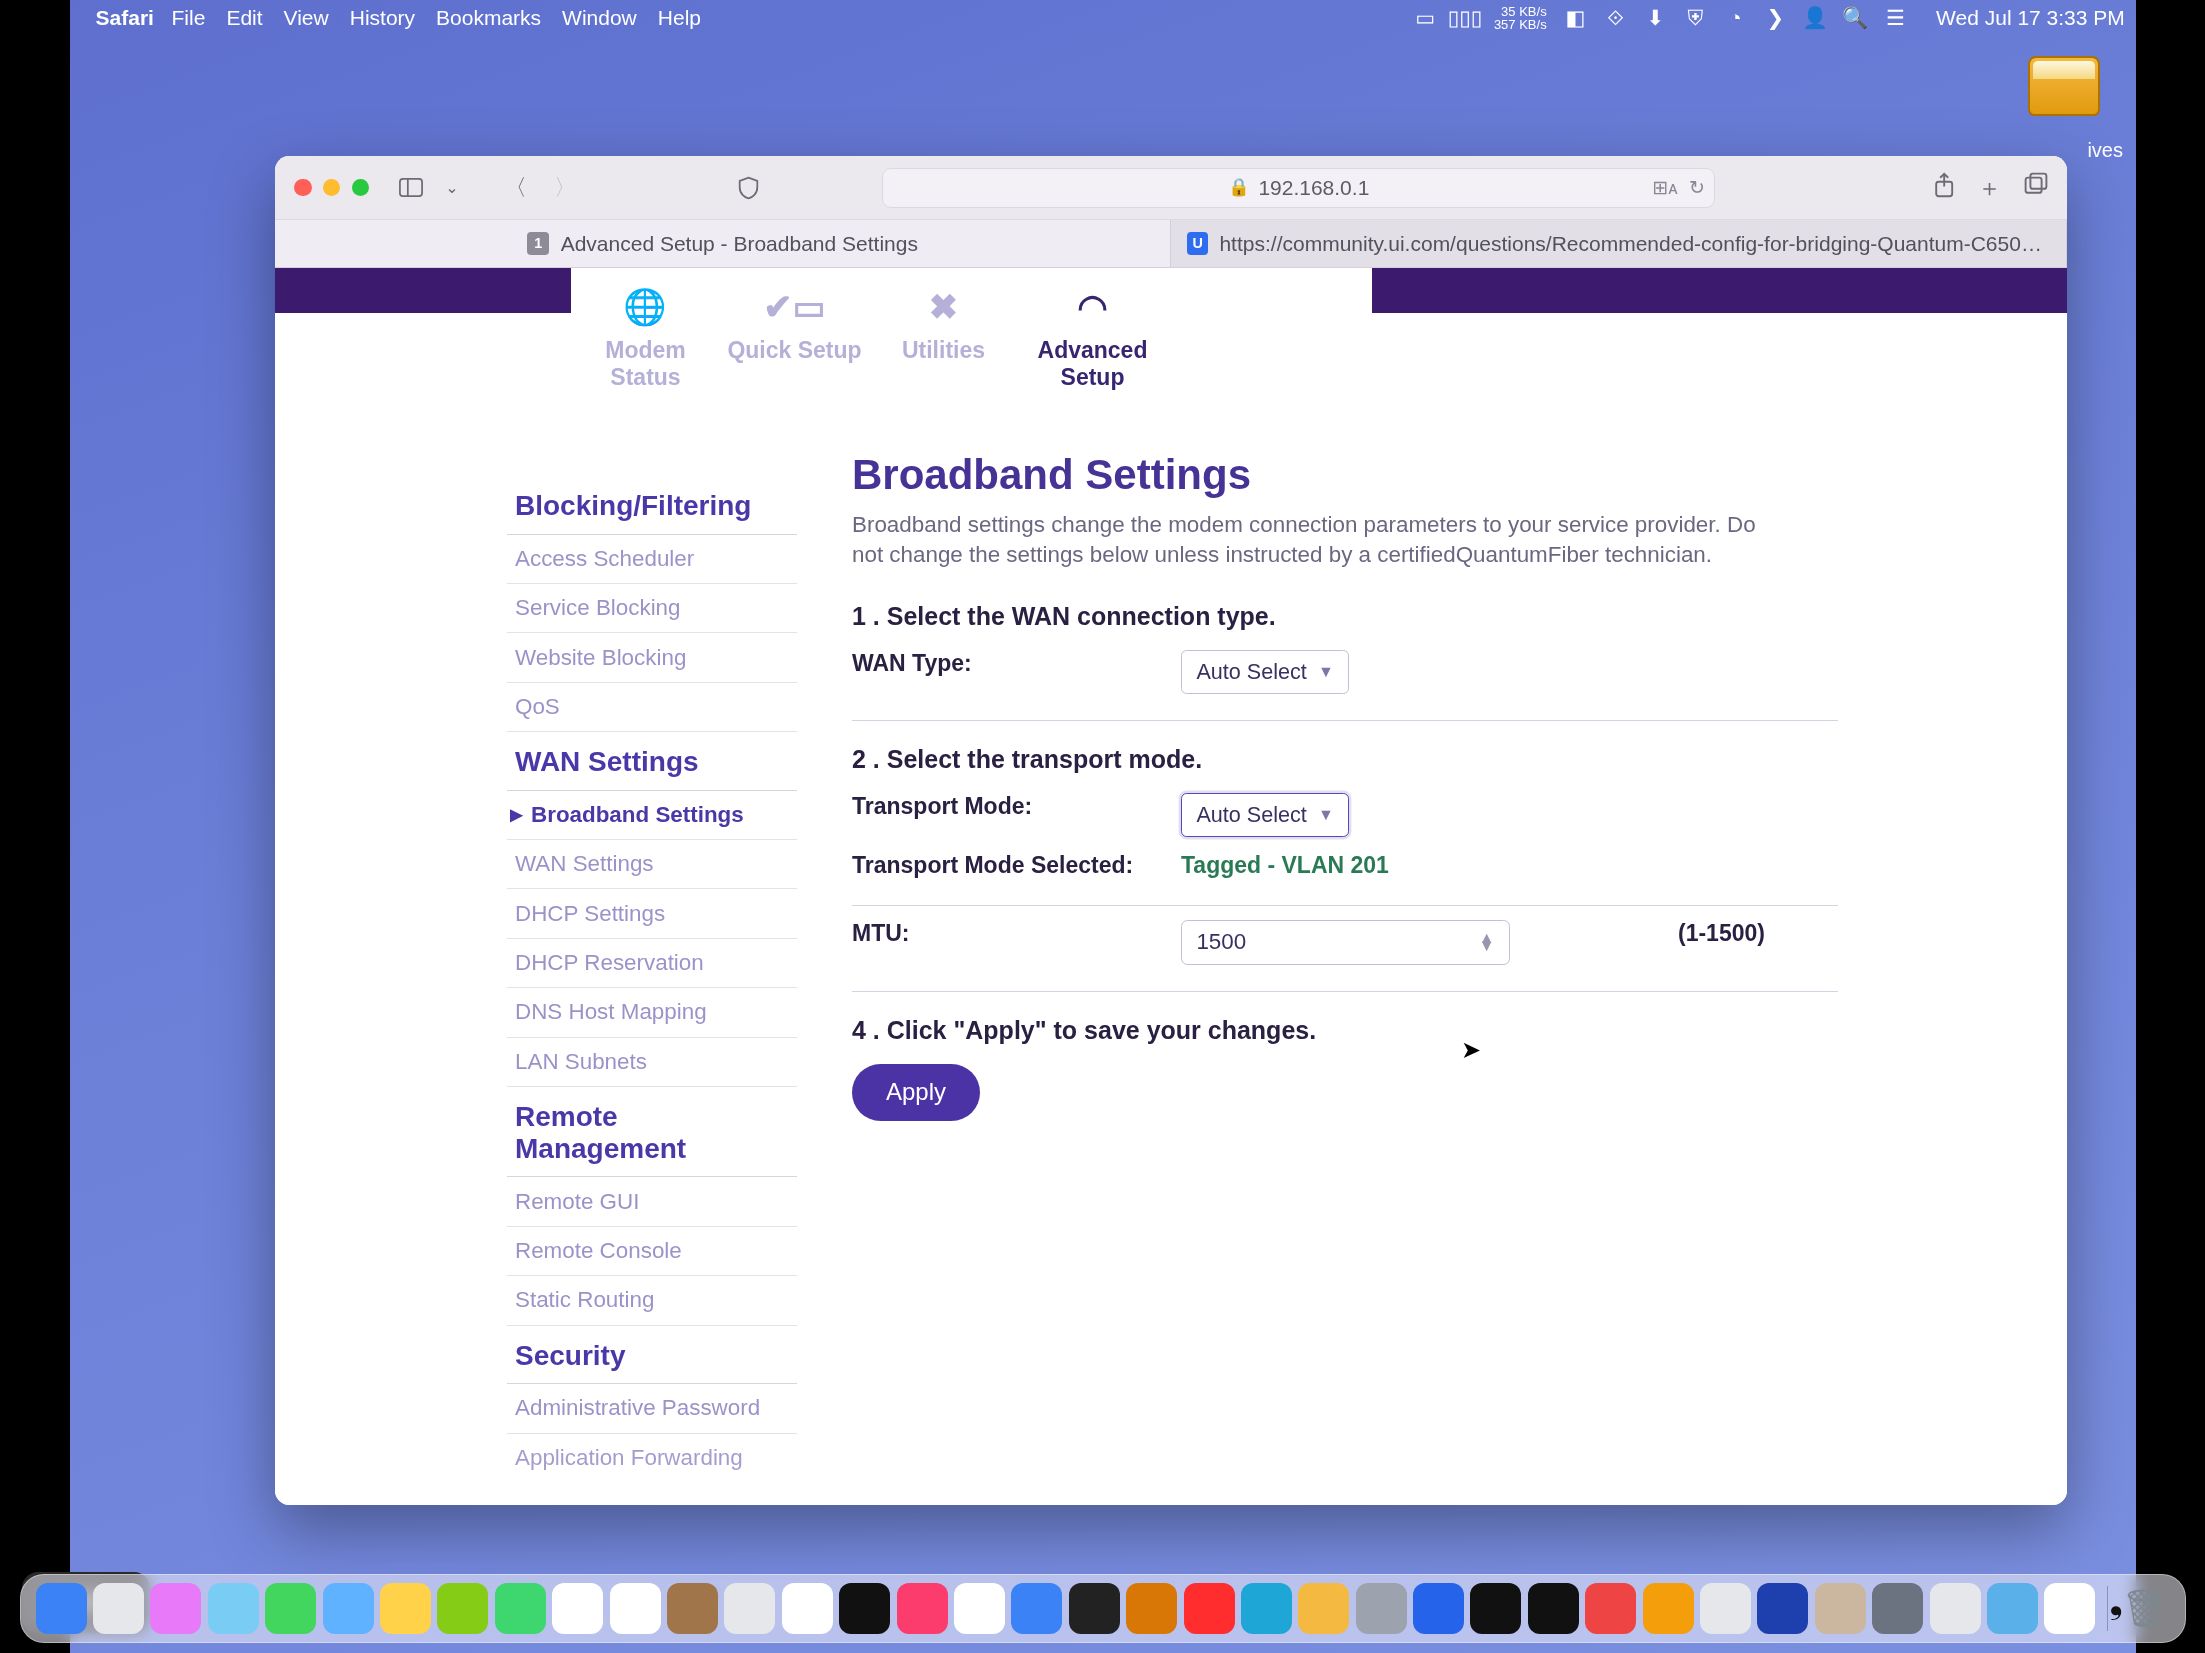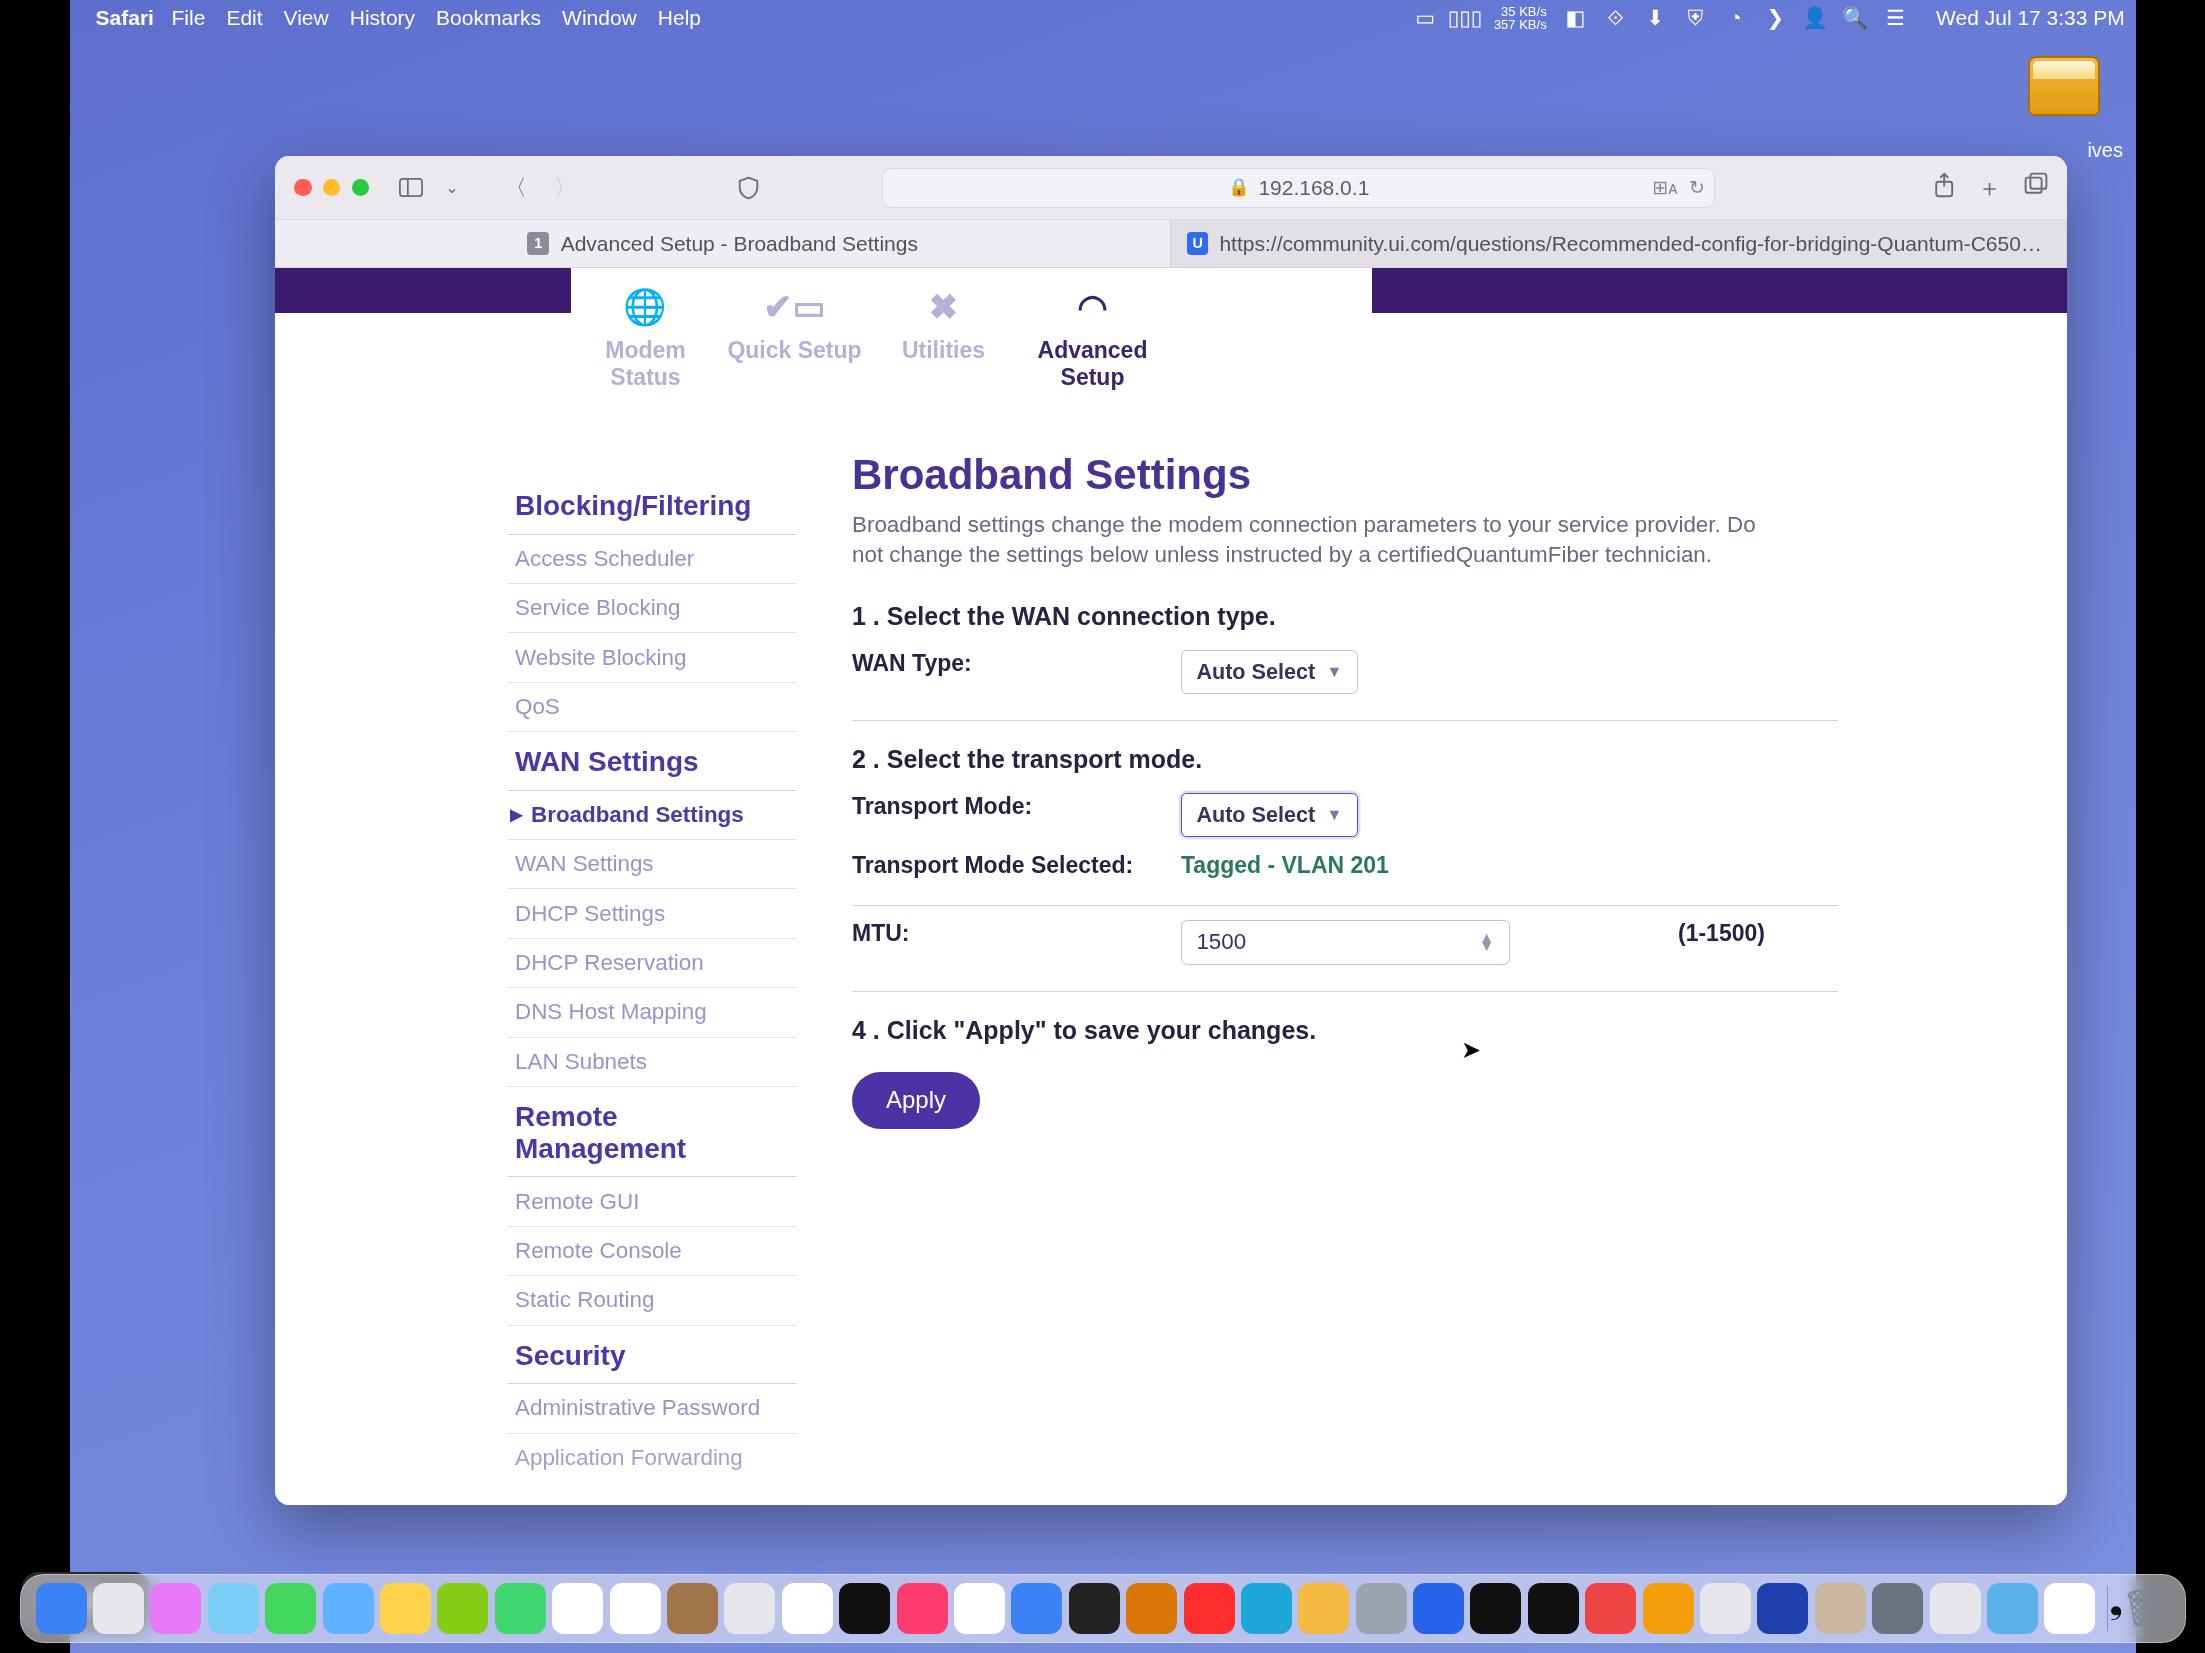--- a/index.html
+++ b/index.html
@@ -62,27 +62,27 @@
   .side-link.sel:before{content:"▶"; position:absolute; left:3.2px; color:#4b38a8; font-size:16px; top:14.4px;}
 
   .content { position:absolute; left:577px; top:183px; width:986px; color:#2e2448; }
   .content h1 { font-size:42px; color:#473296; font-weight:600; margin-bottom:11.2px;}
   .content p.desc { font-size:22.4px; color:#6d6680; line-height:30px; margin-bottom:32px; max-width:914px;}
   .step-title { font-size:25px; font-weight:700; color:#2a2042; margin:24px 0 19px;}
   .row { display:flex; align-items:flex-start; margin:14.4px 0; font-size:23px;}
   .row .lab { width:329px; font-weight:700; color:#2a2042;}
   .row .val { color:#2a7a55; font-weight:700;}
   .row .hint { color:#2a2042; font-weight:700; margin-left:168px;}
-  .dd { display:inline-flex; align-items:center; gap:11.2px; border:1.6px solid #c4bedb; border-radius:5.6px; padding:8px 14.4px; color:#3a2f60; font-weight:700; font-size:21.6px; background:#fff;}
+  .dd { display:inline-flex; align-items:center; gap:11.2px; border:1.6px solid #c4bedb; border-radius:5.6px; padding:8px 14.4px; color:#3a2f60; font-weight:400; font-size:21.6px; background:#fff;}
   .dd.focus { border-color:#5a46b6; box-shadow:0 0 0 2.4px rgba(90,70,182,0.18);}
   .dd .tri{ color:#7f76a8; font-size:16px;}
   .num { width:329px; height:45px; border:1.2px solid #c4bedb; border-radius:6.4px; padding:0 14.4px; font-size:22.4px; color:#3a2f60; background:#fff; display:flex; align-items:center; justify-content:space-between;}
   .num .step-icons{font-size:16px;color:#9b95b0; line-height:8.8px;}
   hr.sep { border:none; border-top:1.2px solid #d6d2e2; margin:26px 0 8px;}
-  .apply { display:inline-block; margin-top:8px; background:#4c33a5; color:#fff; font-size:24px; padding:14.4px 34px; border-radius:29px; border:none;}
+  .apply { display:inline-block; background:#4c33a5; color:#fff; font-size:24px; padding:14.4px 34px; border-radius:29px; border:none;}
 
   .cursor { position:absolute; width:21px; height:21px; color:#000; font-size:24px; pointer-events:none;}
 
   
   .dock-wrap { position:absolute; left:0; right:0; bottom:11.2px; display:flex; justify-content:center; }
   .dock { background:rgba(240,240,250,0.55); border-radius:24px; padding:8px 14.4px; display:flex; gap:6.4px; backdrop-filter:blur(8px); border:0.8px solid rgba(255,255,255,0.4);}
   .dock .dic { width:51px; height:51px; border-radius:12px; background:#ccc; display:flex;align-items:center;justify-content:center;font-size:26px;color:#333;}
   .dock .vline{width:1.6px;background:rgba(0,0,0,0.25);margin:3.2px 4.8px;}
   .dock .trash{background:transparent;color:#7d8890;font-size:37px;}
 

